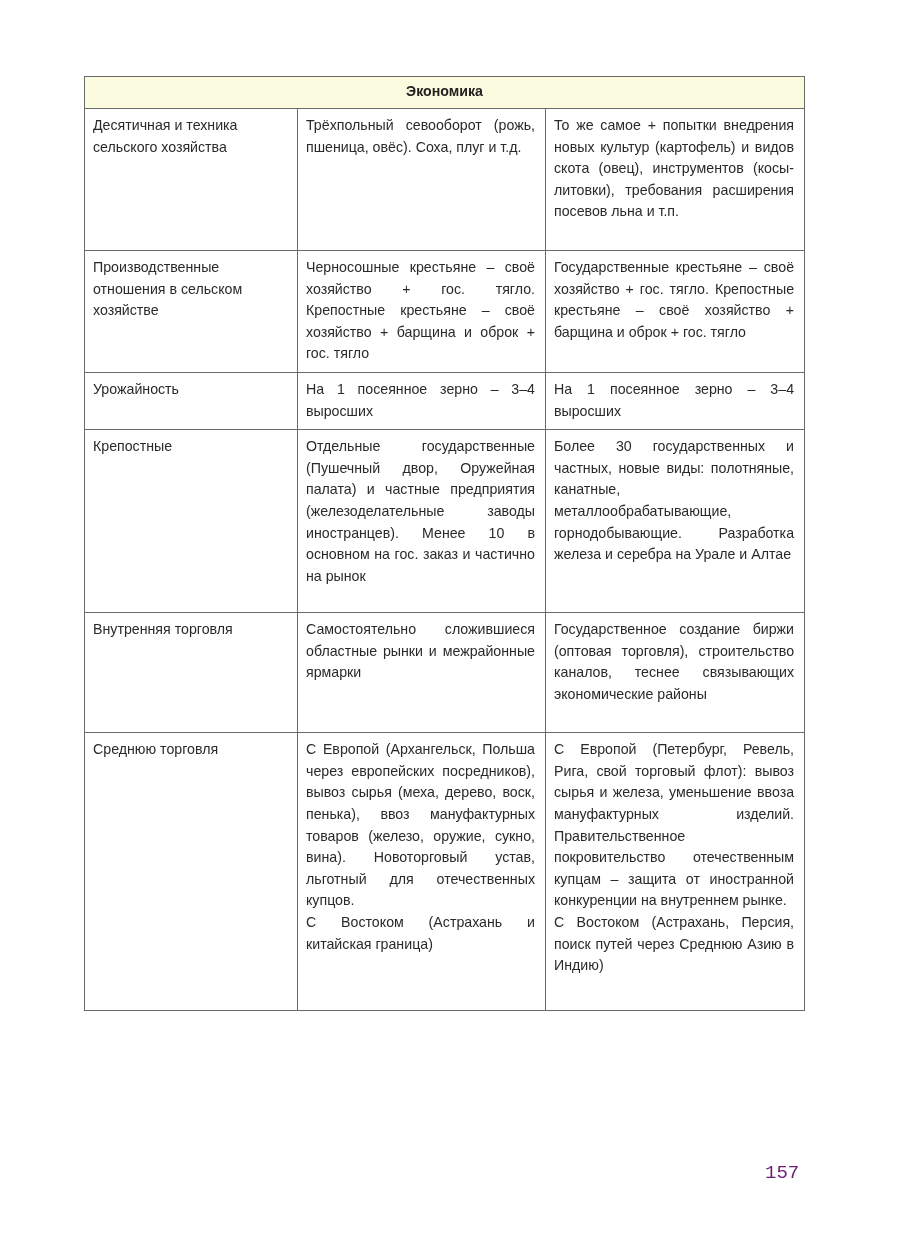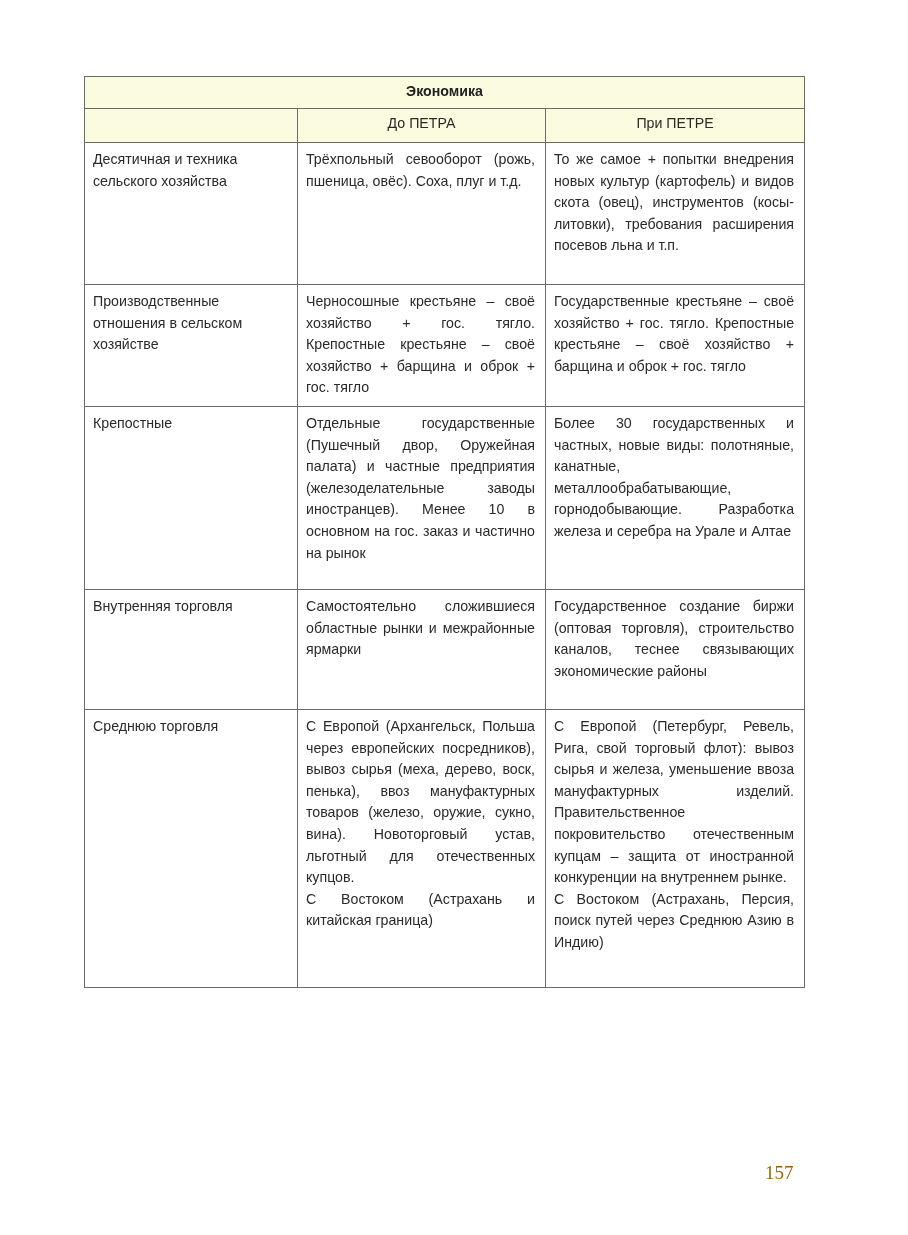--- a/index.html
+++ b/index.html
@@ -16,54 +16,54 @@
   .page-table td {
     border: 1.5px solid #6a6a66; vertical-align: top;
     padding: 6px 10px 7px 8px;
   }
   .page-table td.c2, .page-table td.c3 { text-align: justify; }
   .hdr td { background: #fbfbdf; text-align: center; padding: 4px 6px 5px; margin-left: 20px; }
   .section-title { font-weight: bold; color: #222; }
   .line { display: block; }
   .page-number {
     position: absolute; left: 765px; top: 1162px;
-    font-family: Liberation Serif, serif;
-    font-size: 19px; color: #a16207;
+    font-family: Liberation Mono, monospace;
+    font-size: 19px; color: #701a75;
   }
 </style>
 </head>
 <body>
 
 <table class="page-table">
   <colgroup>
     <col style="width:213px">
     <col style="width:248px">
     <col style="width:259px">
   </colgroup>
   <tbody>
       <tr class="hdr">
     <td colspan="3" style="height:22px">
       <span class="section-title">Экономика</span>
     </td>
   </tr>
-  <tr class="hdr">
-    <td style="height:24px"></td>
-    <td>До ПЕТРА</td>
-    <td>При ПЕТРЕ</td>
-  </tr>
 
   <tr style="height:142px">
     <td class="c1">Десятичная и техника сельского хозяйства</td>
     <td class="c2">Трёхпольный севооборот (рожь, пшеница, овёс). Соха, плуг и т.д.</td>
     <td class="c3">То же самое + попытки внедрения новых культур (картофель) и видов скота (овец), инструментов (косы-литовки), требования расширения посевов льна и т.п.</td>
   </tr>
   <tr style="height:119px">
     <td class="c1">Производственные отношения в сельском хозяйстве</td>
     <td class="c2">Черносошные крестьяне – своё хозяйство + гос. тягло. Крепостные крестьяне – своё хозяйство + барщина и оброк + гос. тягло</td>
     <td class="c3">Государственные крестьяне – своё хозяйство + гос. тягло. Крепостные крестьяне – своё хозяйство + барщина и оброк + гос. тягло</td>
+  </tr>
+  <tr style="height:54px">
+    <td class="c1">Урожайность</td>
+    <td class="c2">На 1 посеянное зерно – 3–4 выросших</td>
+    <td class="c3">На 1 посеянное зерно – 3–4 выросших</td>
   </tr>
   <tr style="height:183px">
     <td class="c1">Крепостные</td>
     <td class="c2">Отдельные государственные (Пушечный двор, Оружейная палата) и частные предприятия (железоделательные заводы иностранцев). Менее 10 в основном на гос. заказ и частично на рынок</td>
     <td class="c3">Более 30 государственных и частных, новые виды: полотняные, канатные, металлообрабатывающие, горнодобывающие. Разработка железа и серебра на Урале и Алтае</td>
   </tr>
   <tr style="height:120px">
     <td class="c1">Внутренняя торговля</td>
     <td class="c2">Самостоятельно сложившиеся областные рынки и межрайонные ярмарки</td>
     <td class="c3">Государственное создание биржи (оптовая торговля), строительство каналов, теснее связывающих экономические районы</td>

